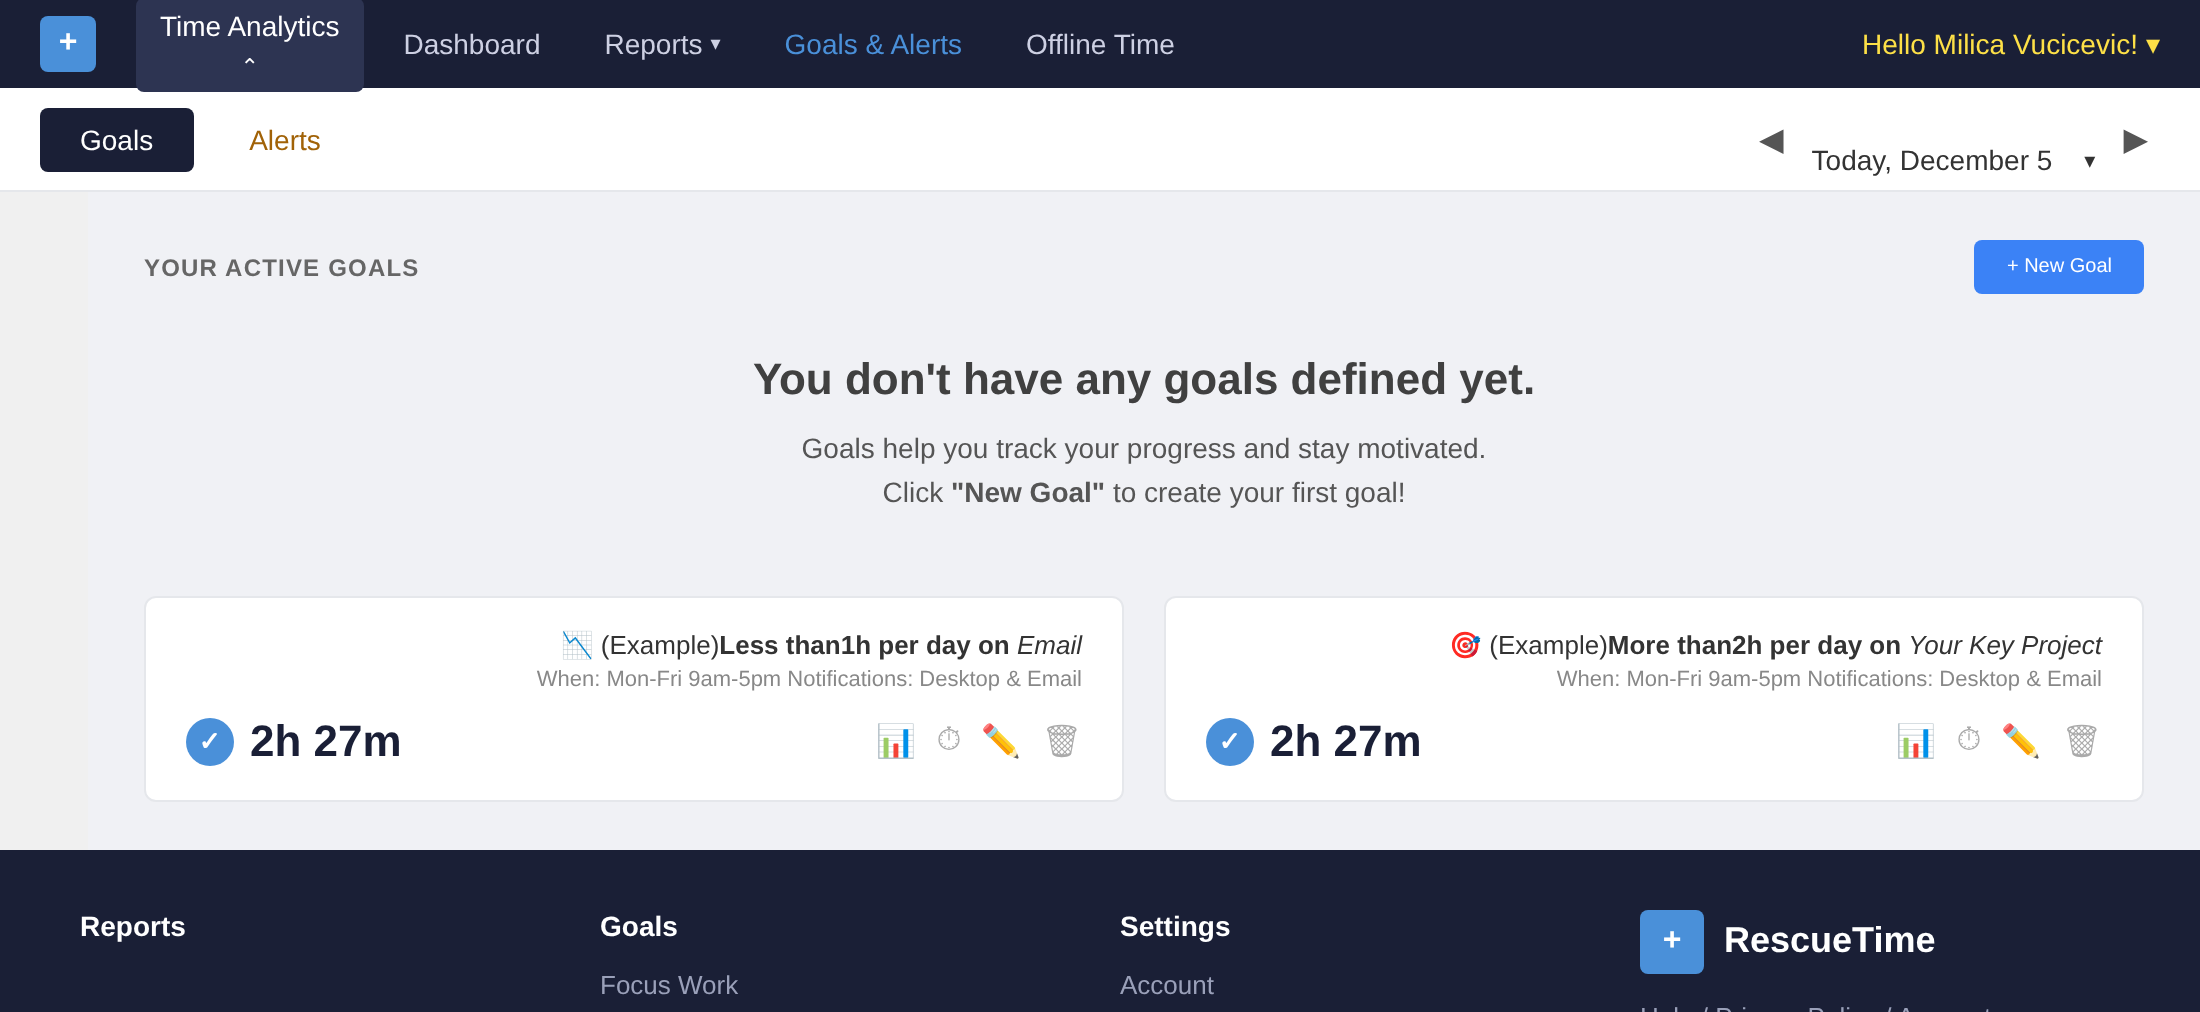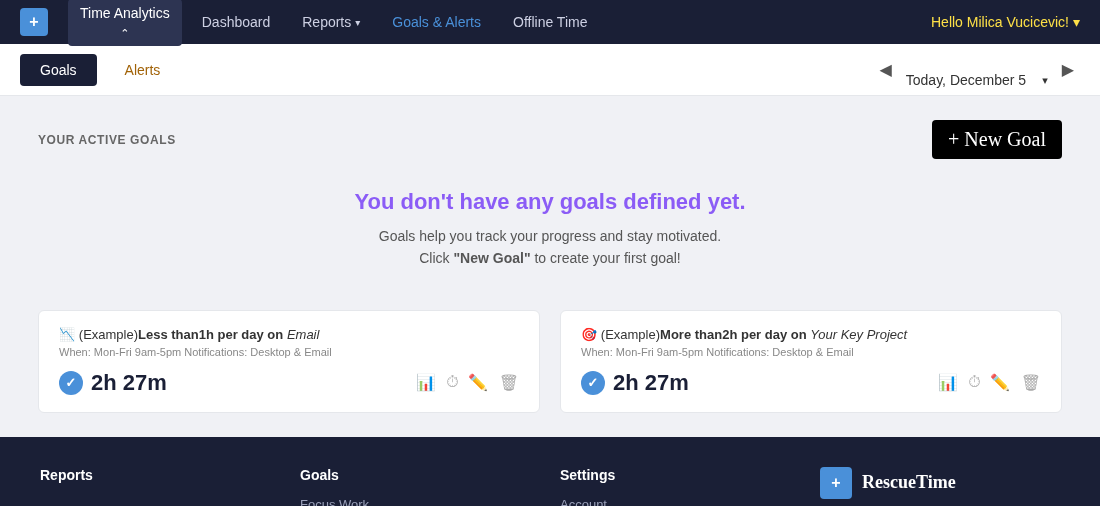--- a/index.html
+++ b/index.html
@@ -102,64 +102,66 @@
       font-size: 14px;
       display: flex; align-items: center; gap: 16px;
       cursor: pointer;
       margin-top: 21px;
     }
 
     
     .main-content {
       background: #f0f1f5;
       min-height: 290px;
-      padding: 24px 38px;
+      padding: 24px 28px;
+      margin-left: 44px;
     }
     .section-header {
       display: flex;
       align-items: center;
       justify-content: space-between;
       margin-bottom: 20px;
     }
     .section-title {
       font-size: 12px;
       font-weight: 700;
       color: #666;
       letter-spacing: 0.05em;
       text-transform: uppercase;
     }
     .new-goal-btn {
-      background: #000000;
+      background: #3b82f6;
       color: white;
       border: none;
       padding: 8px 16px;
       border-radius: 4px;
       cursor: pointer;
-      font-size: 20px;
-      display: flex; align-items: center; gap: 4px; font-family: Liberation Serif, serif;
+      font-size: 10px;
+      display: flex; align-items: center; gap: 4px;
     }
     .empty-state {
       text-align: center;
       padding: 10px 0 24px;
     }
     .empty-state h2 {
       font-size: 22px;
       font-weight: 700;
-      color: #8b5cf6;
+      color: #404040;
       margin-bottom: 10px;
     }
     .empty-state p {
       font-size: 14px;
       color: #555;
       line-height: 1.6;
     }
     .goal-cards {
       display: flex;
       gap: 20px;
       margin-top: 16px;
+      text-align: right;
     }
     .goal-card {
       background: white;
       border-radius: 6px;
       padding: 16px 20px;
       flex: 1;
       border: 1px solid #e5e7eb;
     }
     .goal-card-title {
       font-size: 13px;
@@ -241,21 +243,20 @@
       width: 32px; height: 32px;
       background: #4a90d9;
       border-radius: 4px;
       display: flex; align-items: center; justify-content: center;
       color: white; font-weight: bold; font-size: 16px;
     }
     .footer-brand-name {
       color: white;
       font-size: 18px;
       font-weight: 600;
-      font-family: Liberation Serif, serif;
     }
     .footer-help-link {
       display: inline;
       color: #9aa0b9;
       font-size: 13px;
       cursor: pointer;
       text-decoration: none;
     }
     .footer-help-row {
       margin-bottom: 8px;

